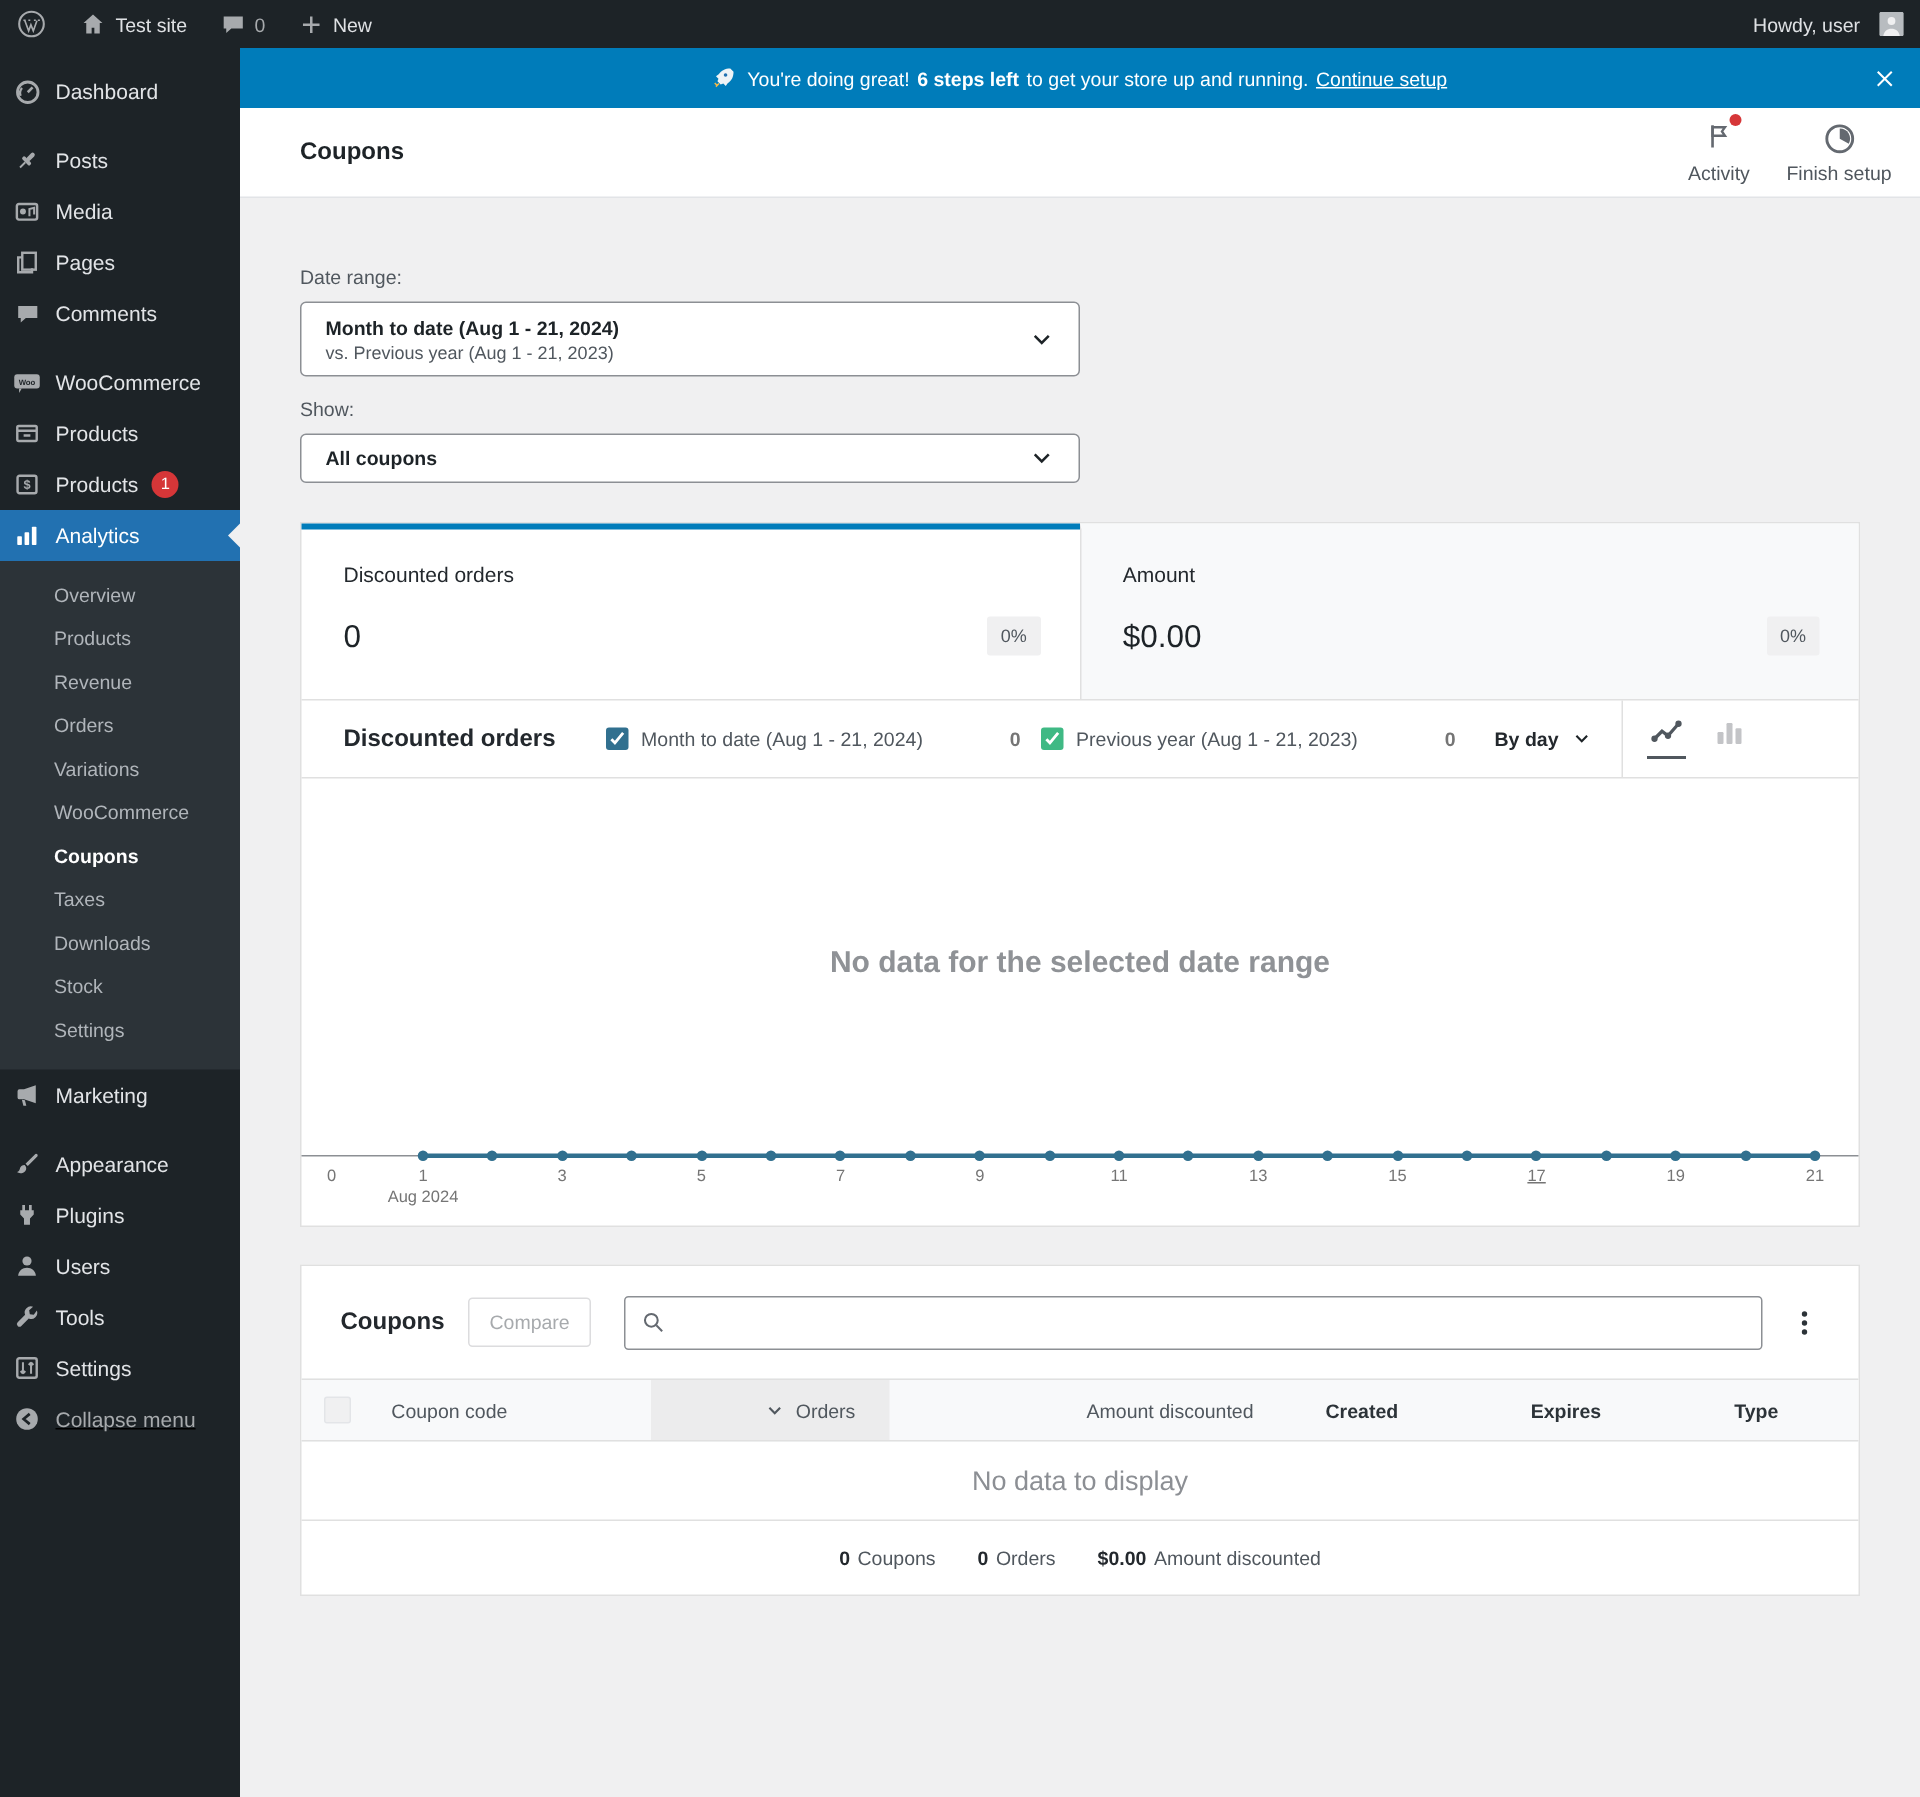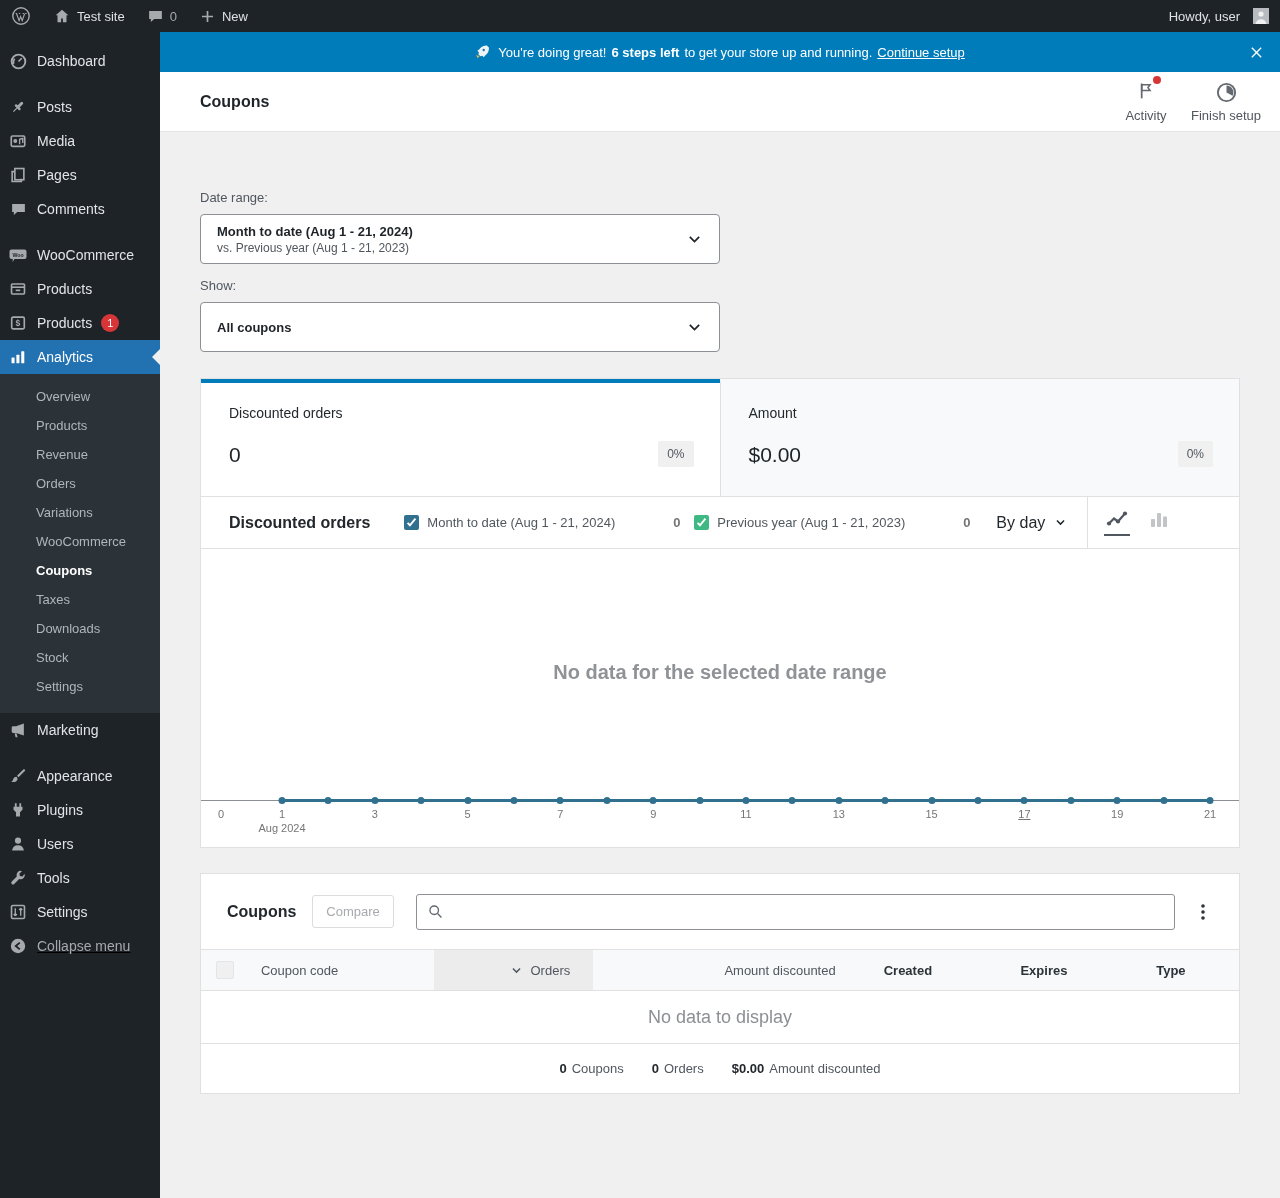--- a/index.html
+++ b/index.html
@@ -39,46 +39,46 @@
   .banner-close { position:absolute; right:15px; top:50%; transform:translateY(-50%); width:18px; height:18px; display:flex; align-items:center; justify-content:center; cursor:pointer; }
   .rocket { display:flex; margin-right:3px; }
 
   #page-header { height:60px; background:#fff; display:flex; align-items:center; padding:0 14px 0 40px; border-bottom:1px solid #e2e4e7; }
   .ph-title { font-size:16px; font-weight:bold; color:#1d2327; }
   .ph-actions { margin-left:auto; display:flex; }
   .ph-action { display:flex; flex-direction:column; align-items:center; justify-content:center; width:80px; color:#50575e; font-size:13px; gap:4px; cursor:pointer; }
   .ph-ico { position:relative; color:#646970; display:flex; }
   .unread-dot { position:absolute; top:-4px; right:-4px; width:8px; height:8px; border-radius:50%; background:#d63638; }
 
-  #content { padding:58px 40px 0; }
+  #content { padding:45px 40px 0; }
   .filter-label { font-size:13px; color:#50575e; margin-bottom:9px; }
   .select-control { width:520px; background:#fff; border:1px solid #8c8f94; border-radius:4px; display:flex; align-items:center; padding:0 16px; cursor:pointer; }
   .select-control .sc-text { flex:1; }
   .sc-primary { font-size:13px; font-weight:bold; color:#1d2327; }
   .sc-secondary { font-size:12px; color:#50575e; margin-top:2px; }
   .sc-chevron { color:#1d2327; display:flex; }
   .date-select { height:50px; margin-bottom:14px; }
-  .show-select { height:50px; margin-bottom:26px; }
+  .show-select { height:33px; margin-bottom:26px; }
 
   
   .card { width:1040px; background:#fff; border:1px solid #e0e0e0; }
   .tiles { display:flex; height:118px; border-bottom:1px solid #e0e0e0; }
   .tile { flex:1; padding:22px 28px 0; position:relative; border-top:4px solid transparent; cursor:pointer; }
   .tile.selected { border-top-color:#007cba; }
   .tile.alt { background:#f8f9fa; border-left:1px solid #e0e0e0; }
   .tile-label { font-size:14px; color:#23282d; }
   .tile-value { font-size:21px; color:#1d2327; margin-top:22px; }
   .tile-delta { position:absolute; right:26px; top:58px; background:#f0f0f1; padding:6px 9px; border-radius:2px; font-size:12px; color:#50575e; }
 
   .chart-header { height:52px; display:flex; align-items:center; padding-left:28px; border-bottom:1px solid #e0e0e0; }
   .ch-title { font-size:16px; font-weight:bold; color:#23282d; margin-right:34px; }
   .legend-item { display:flex; align-items:center; width:290px; gap:8px; font-size:13px; color:#50575e; cursor:pointer; }
   .legend-check { width:15px; height:15px; border-radius:2px; display:flex; align-items:center; justify-content:center; flex:none; }
   .legend-count { margin-left:auto; color:#757575; font-weight:bold; padding-right:14px; }
-  .interval-select { display:flex; align-items:center; gap:9px; font-size:16px; color:#23282d; margin:0 20px 0 12px; cursor:pointer; }
+  .interval-select { display:flex; align-items:center; gap:9px; font-size:13px; color:#23282d; margin:0 20px 0 12px; cursor:pointer;font-weight:bold; }
   .chart-type { border-left:1px solid #e0e0e0; align-self:stretch; display:flex; align-items:center; padding:0 16px; gap:16px; }
   .ct-btn { width:26px; height:26px; display:flex; align-items:center; justify-content:center; color:#c3c4c7; cursor:pointer; border-bottom:2px solid transparent; padding-bottom:2px; }
   .ct-btn.selected { color:#50575e; border-bottom-color:#50575e; }
 
   .chart-body { height:298px; position:relative; }
   .empty-msg { position:absolute; top:112px; width:100%; text-align:center; font-size:20px; font-weight:bold; color:#8f9296; }
   .axis-line { position:absolute; top:251px; left:0; width:100%; border-top:1px solid #8c8f94; }
   .series-line { position:absolute; top:250px; left:81px; width:928px; height:3px; border-radius:2px; }
   .dot { position:absolute; top:248px; width:7px; height:7px; border-radius:50%; transform:translateX(-50%); }
   .tick { position:absolute; top:258px; transform:translateX(-50%); font-size:11px; color:#757575; text-align:center; line-height:14px; white-space:nowrap; }

